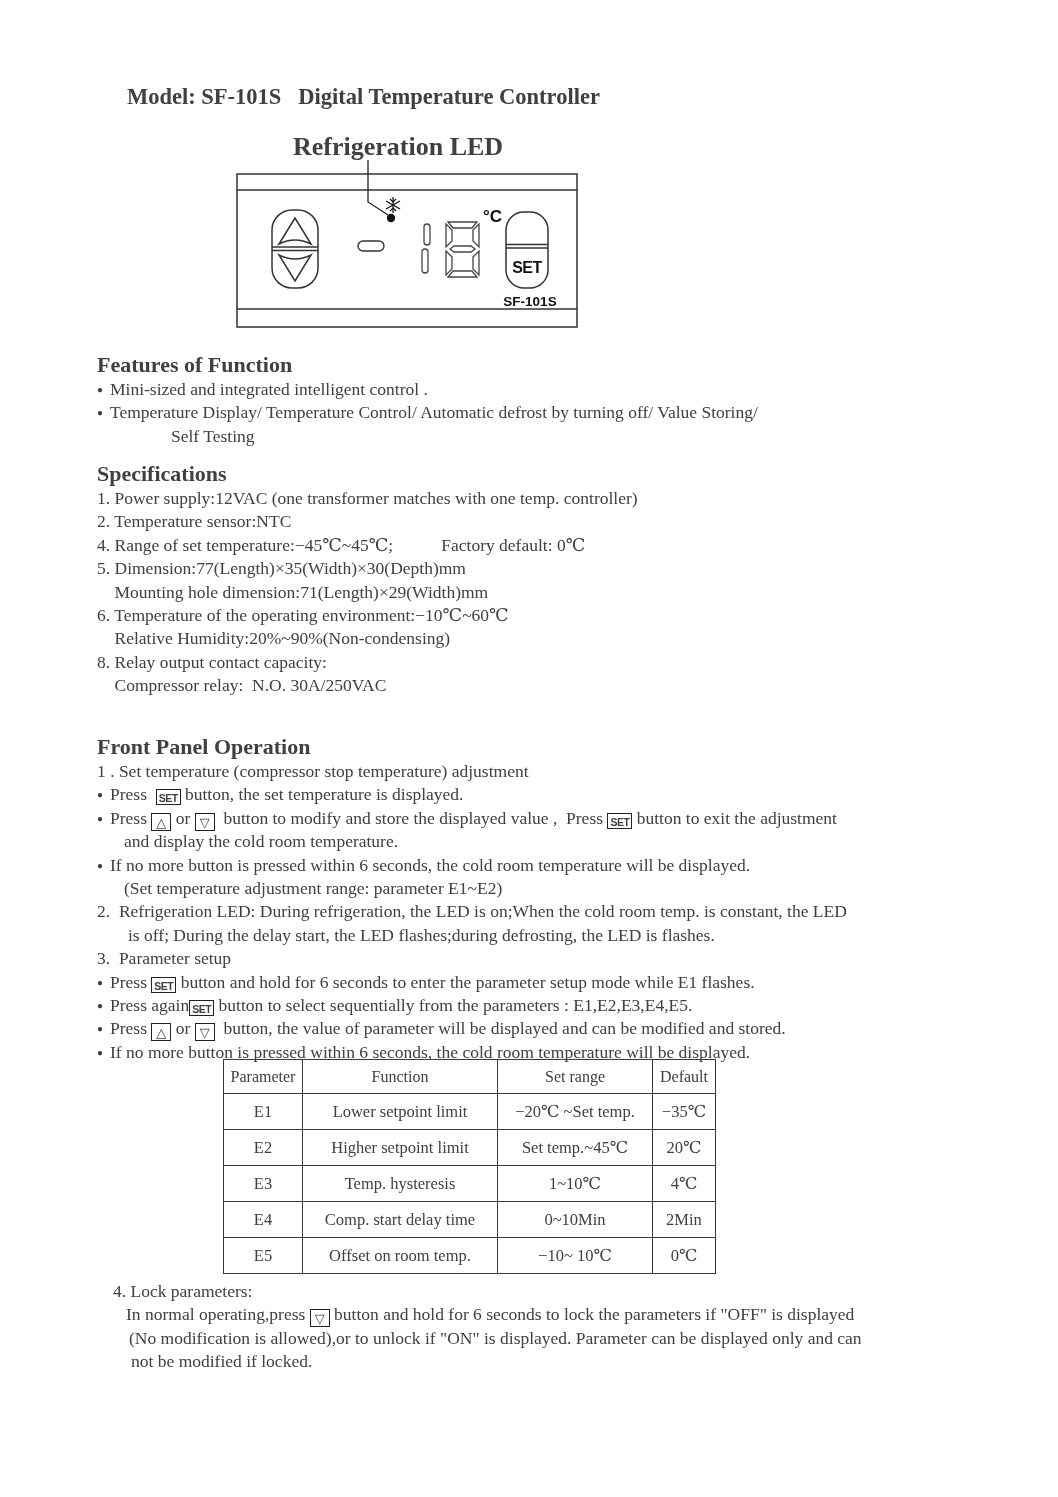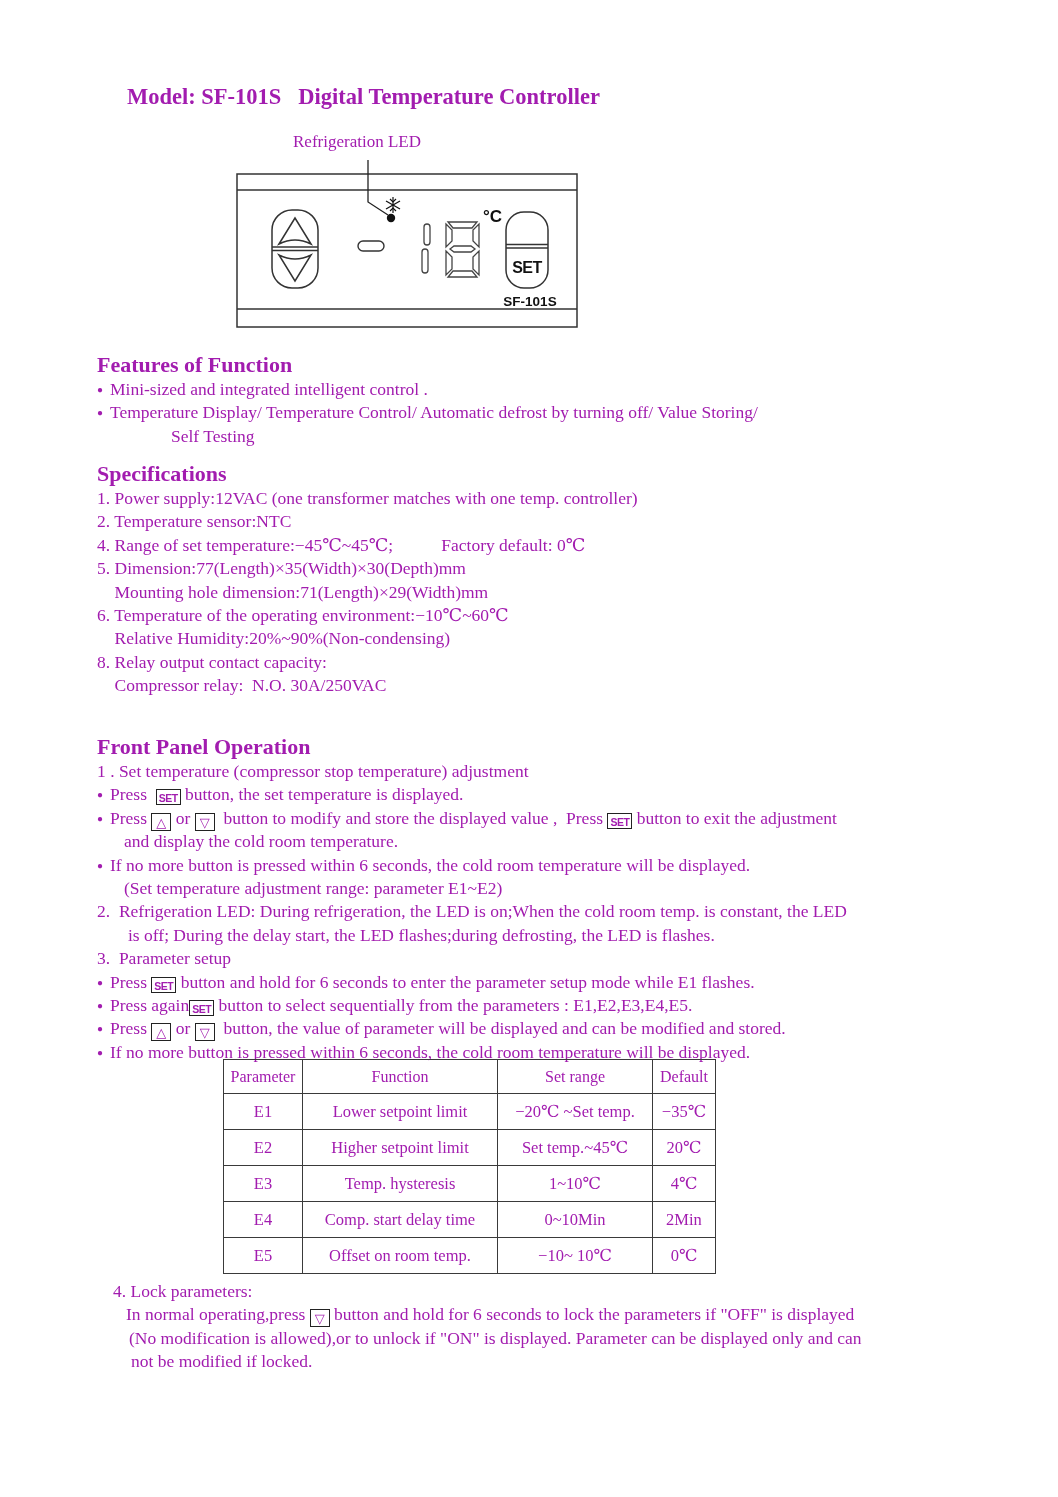--- a/index.html
+++ b/index.html
@@ -1,19 +1,19 @@
 <!DOCTYPE html>
 <html><head>
 <meta charset="utf-8">
 <style>
   html,body{margin:0;padding:0;background:#e8e8e8;}
   .page{position:relative;width:1058px;height:1497px;background:#ffffff;margin:0 auto;
-        font-family:"Liberation Serif","DejaVu Serif",serif;color:#a21caf;overflow:hidden;}
+        font-family:"Liberation Serif","DejaVu Serif",serif;color:#404040;overflow:hidden;}
   .title{position:absolute;left:127px;top:84px;font-size:22.5px;font-weight:700;white-space:pre;}
-  .led-label{position:absolute;left:293px;top:132px;font-size:17px;font-weight:400;}
+  .led-label{position:absolute;left:293px;top:132px;font-size:26px;font-weight:700;}
   .panel-svg{position:absolute;left:230px;top:160px;}
   .sec{position:absolute;left:97px;}
   .sec-heading{font-size:22px;font-weight:700;height:26px;line-height:26px;}
   .line{height:23.4px;line-height:23.4px;font-size:17.5px;white-space:pre;}
   .bullet .dot{display:inline-block;width:13px;font-size:10px;vertical-align:2px;}
   .cont1{padding-left:74px;}
   .cont2{padding-left:27px;}
   .cont3{padding-left:31px;}
   .ic{display:inline-block;border:1.4px solid #222;background:#fff;text-align:center;box-sizing:border-box;}
   .ic-set{font-family:"Liberation Sans","DejaVu Sans",sans-serif;font-weight:700;font-size:10.5px;

